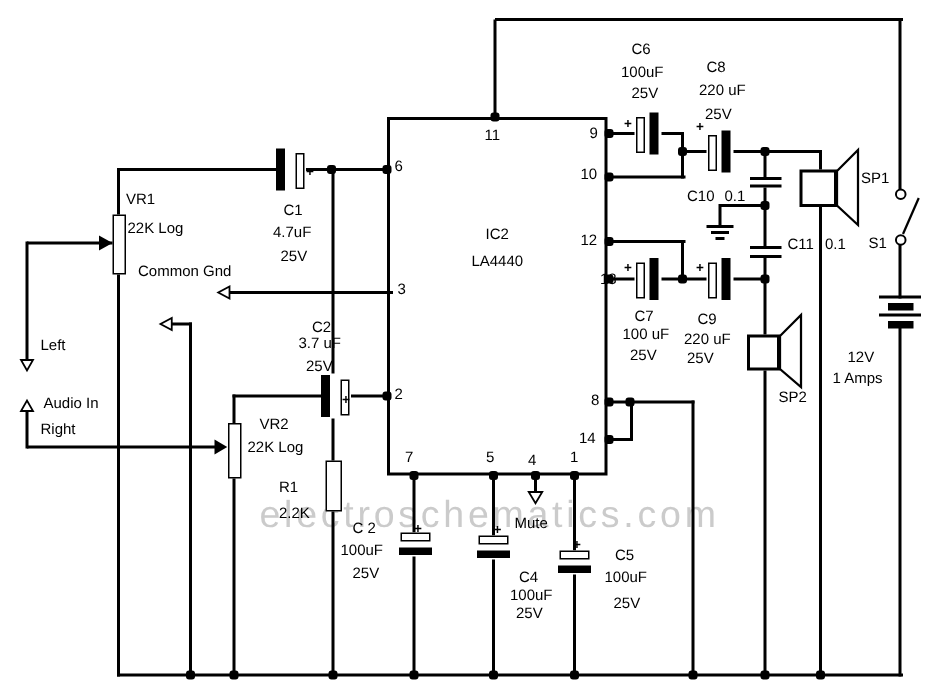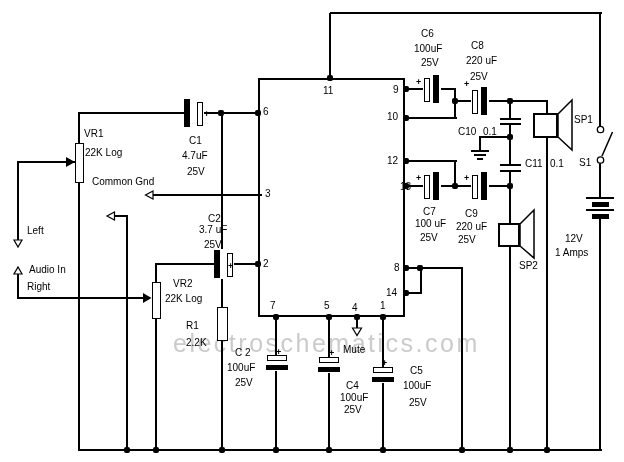--- a/index.html
+++ b/index.html
@@ -71,20 +71,22 @@
   <div class="wire z1" style="left:356px;top:316px;width:2px;height:14px"></div>
   <div class="wire z1" style="left:454px;top:88px;width:2px;height:31px"></div>
   <div class="wire z1" style="left:454px;top:160px;width:2px;height:27px"></div>
   <div class="wire z1" style="left:461px;top:267px;width:2px;height:184px"></div>
   <div class="wire z1" style="left:420px;top:267px;width:2px;height:27px"></div>
   <div class="wire z1" style="left:509px;top:100px;width:2px;height:351px"></div>
   <div class="wire z1" style="left:546px;top:100px;width:2px;height:351px"></div>
   <div class="wire z1" style="left:479px;top:136px;width:2px;height:16px"></div>
 
   <div class="icbox z2" style="left:258px;top:78px;width:143px;height:235px"></div>
+  <div class="ictext z3" style="top:151px">IC2</div>
+  <div class="ictext z3" style="top:169px">LA4440</div>
 
   <div class="pot z2" style="left:75px;top:143px;width:7px;height:38px"></div>
   <div class="pot z2" style="left:152px;top:282px;width:7px;height:35px"></div>
   <div class="res z2" style="left:217px;top:307px;width:9px;height:32px"></div>
 
   <div class="capwrap z2" style="left:184px;top:98px;width:20px;height:30px">
     <div class="pthickV" style="left:0;top:1px;width:6px;height:28px"></div>
     <div class="pthinV" style="left:13px;top:4px;width:4px;height:22px"></div>
   </div>
   <div class="capwrap z2" style="left:214px;top:249px;width:20px;height:30px">

